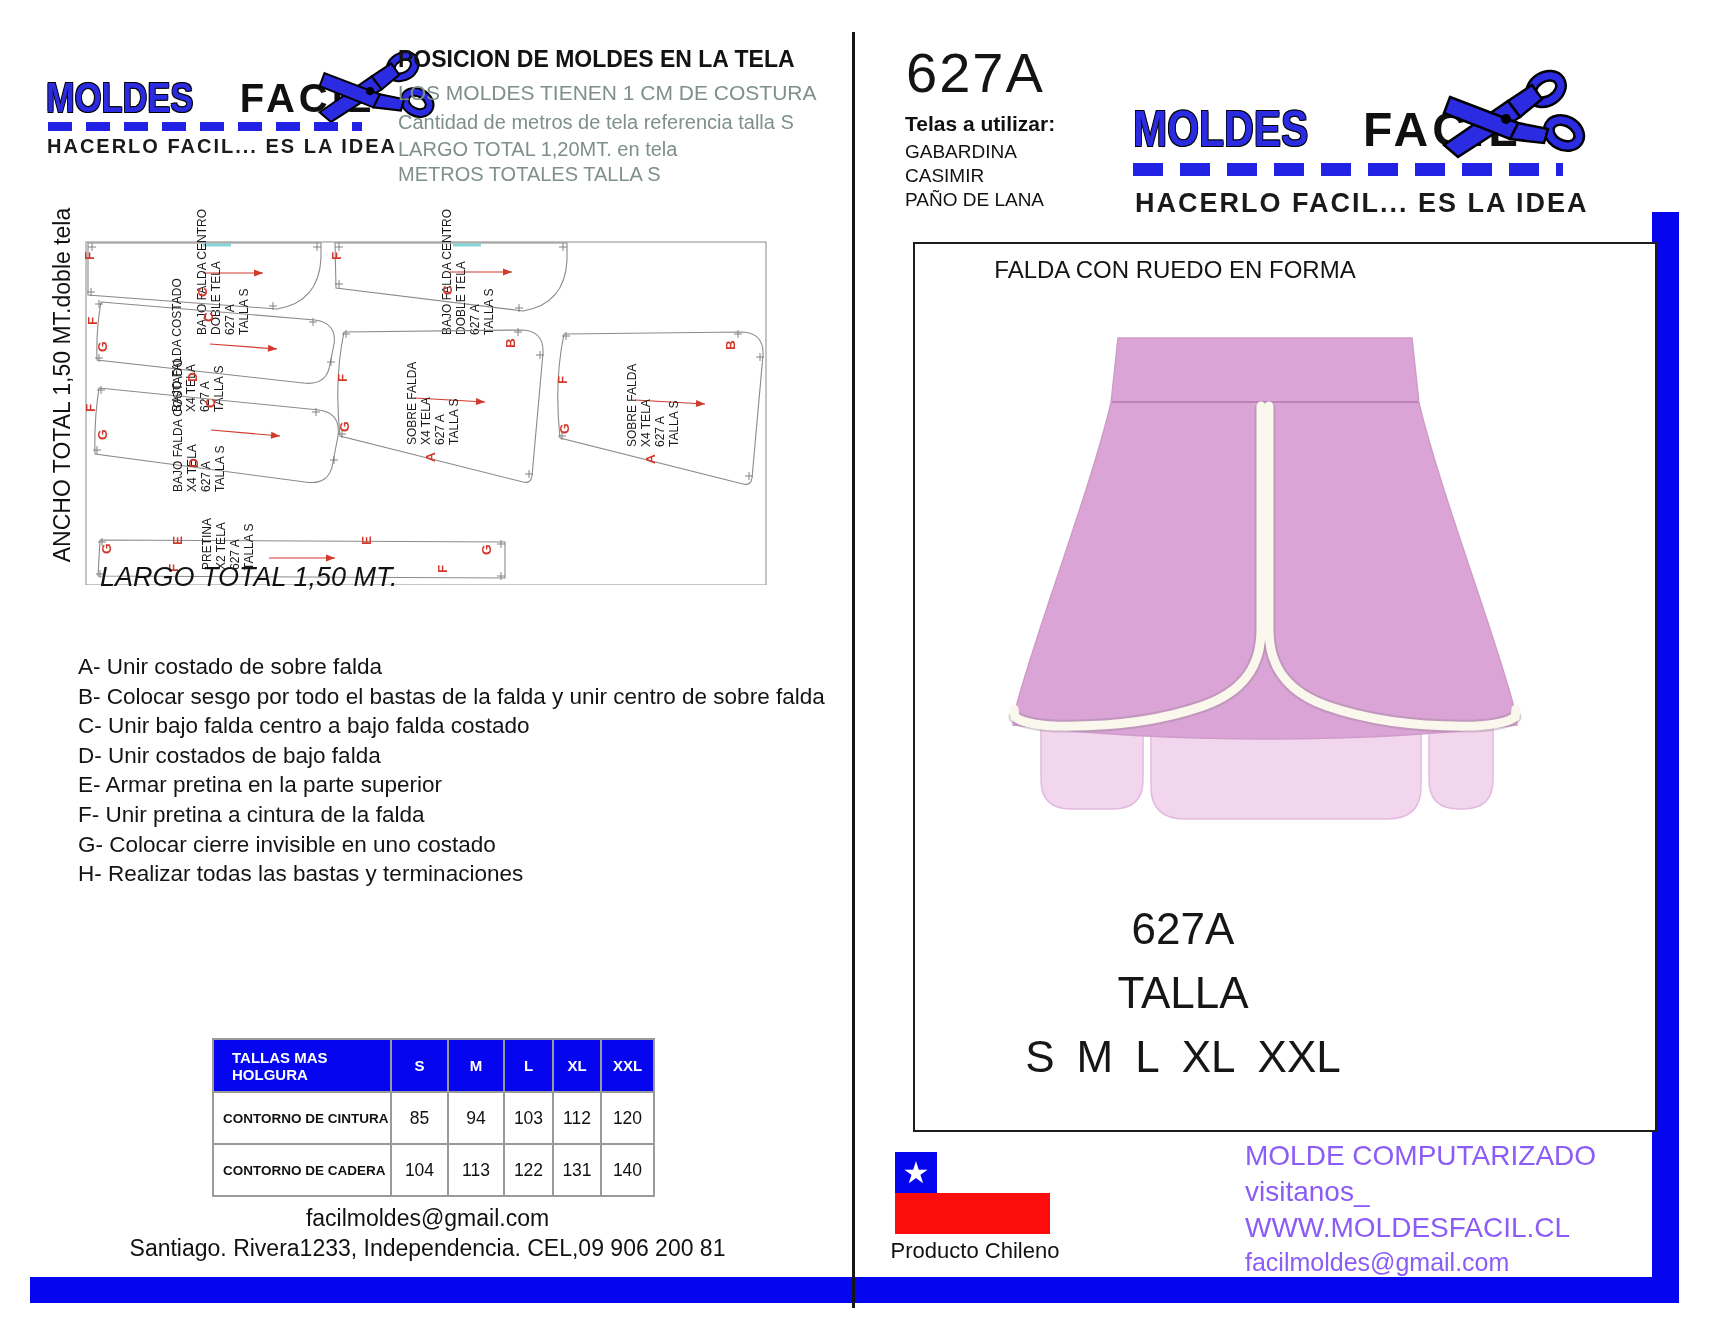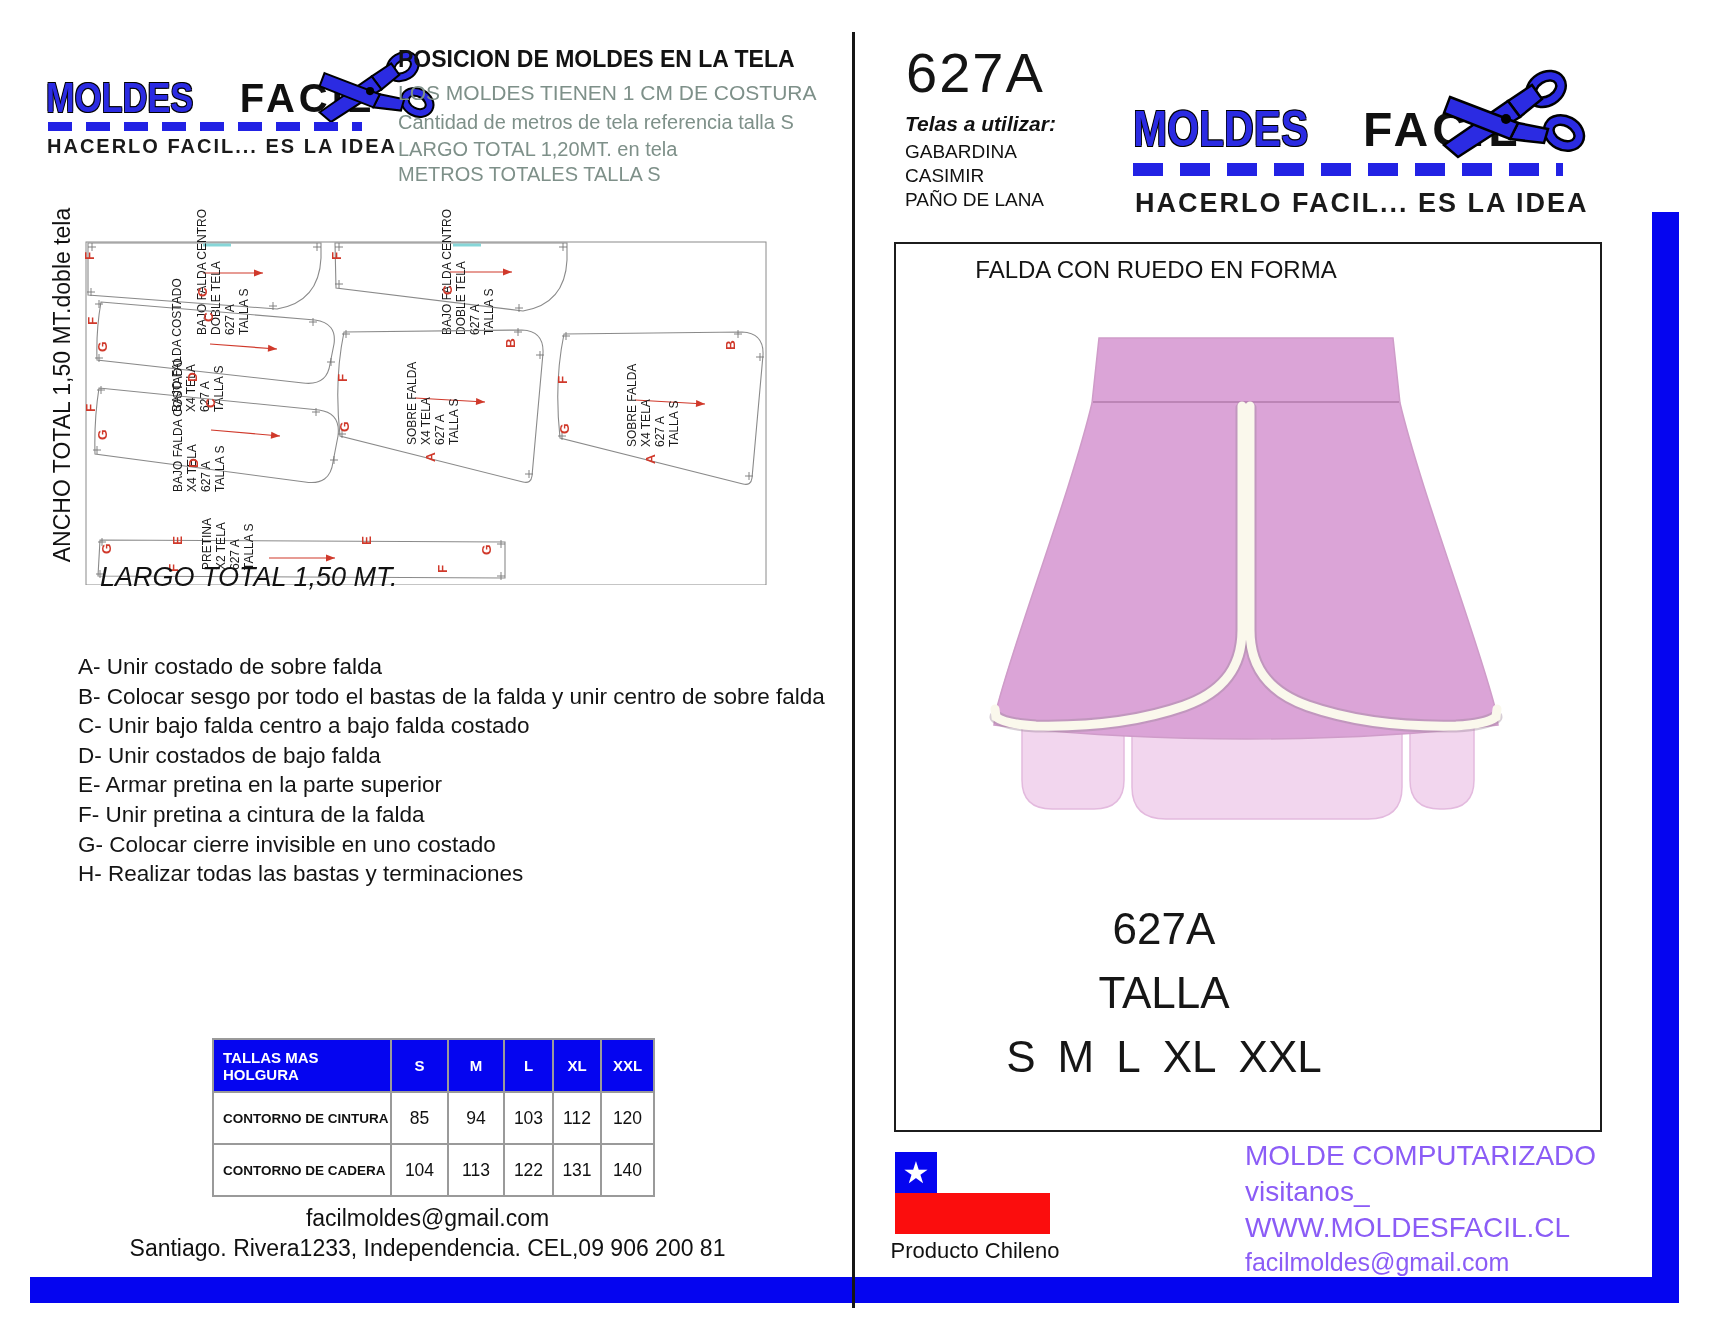--- a/index.html
+++ b/index.html
@@ -13,21 +13,21 @@
   .dashline{background:repeating-linear-gradient(90deg,#2222e4 0 24px,transparent 24px 38px);}
   .tagline{font-weight:700;color:#1a1a1a;}
   
   .hdr-title{font-size:23px;font-weight:600;color:#121212;}
   .hdr-sub{color:#7e9089;}
   
   #instructions div{font-size:22.5px;line-height:29.6px;color:#141414;}
   
   #size-table{border-collapse:collapse;table-layout:fixed;}
   #size-table th{background:#0505f0;color:#fff;font-size:15px;font-weight:700;border:2px solid #9a9a9a;height:49px;}
-  #size-table th.first{text-align:left;padding-left:9px;}
+  #size-table th.first{text-align:left;padding-left:18px;}
   #size-table td{border:2px solid #9a9a9a;height:48px;text-align:center;font-size:17.5px;background:#fff;}
   #size-table td.rowlabel{font-size:13.5px;font-weight:700;text-align:left;padding-left:9px;}
   
   #big-code{font-size:56px;letter-spacing:2px;color:#141414;}
   .fabrics-label{font-size:21px;font-weight:700;}
   #fabric-list div{font-size:19px;line-height:24px;}
   #product-box{border:2.5px solid #1c1c1c;background:#fff;}
   .box-title{font-size:24px;font-weight:500;color:#141414;}
   .box-big{font-size:44px;color:#161616;}
   #box-sizes{display:flex;justify-content:center;gap:22px;font-size:44px;color:#161616;}
@@ -250,21 +250,21 @@
 
   <div class="abs" style="left:0;top:1205px;width:855px;text-align:center;font-size:23px;">facilmoldes@gmail.com</div>
   <div class="abs" style="left:0;top:1235px;width:855px;text-align:center;font-size:23px;">Santiago. Rivera1233, Independencia. CEL,09 906 200 81</div>
 
   <div class="abs blue-bar" style="left:30px;top:1277px;width:1648px;height:26px;"></div>
 
   <div id="divider" class="abs" style="left:852px;top:32px;width:3px;height:1276px;"></div>
 
   <div id="big-code" class="abs" style="left:906px;top:40px;">627A</div>
 
-  <div class="abs fabrics-label" style="left:905px;top:112px;font-style:italic;">Telas a utilizar:</div>
+  <div class="abs fabrics-label" style="left:905px;top:112px;">Telas a utilizar:</div>
   <div id="fabric-list" class="abs" style="left:905px;top:140px;">
       <div>GABARDINA</div>
       <div>CASIMIR</div>
       <div>PAÑO DE LANA</div>
     </div>
 
   <div class="abs" style="left:1133px;top:100px;white-space:nowrap;">
     <span class="brand-word1" style="font-size:50px;">MOLDES</span><span class="brand-word2" style="font-size:48px;margin-left:16px;">FACIL</span>
   </div>
   <svg class="abs" style="left:1442px;top:52px;" width="150" height="124" viewBox="0 0 150 110">
@@ -276,21 +276,21 @@
     <path fill="#2b2be2" stroke="#000" stroke-width="2.5" d="M76,64 L106,70 L102,84 L68,80 Z"></path>
     <path fill="#2b2be2" stroke="#000" stroke-width="2.5" d="M2,86 L66,42 L78,58 L16,98 Z"></path>
     <path fill="#2b2be2" stroke="#000" stroke-width="2.5" d="M8,38 L76,64 L68,80 L2,54 Z"></path>
     <circle cx="64" cy="60" r="5" fill="#000"></circle>
   </svg>
   <div class="abs dashline" style="left:1133px;top:163px;width:430px;height:13px;background:repeating-linear-gradient(90deg,#2222e4 0 30px,transparent 30px 47px);"></div>
   <div class="abs tagline" style="left:1135px;top:188px;font-size:27px;letter-spacing:2px;">HACERLO FACIL... ES LA IDEA</div>
 
   <div class="abs blue-bar" style="left:1652px;top:212px;width:27px;height:1091px;"></div>
 
-  <div id="product-box" class="abs" style="left:894px;top:242px;width:704px;height:886px;">
+  <div id="product-box" class="abs" style="left:913px;top:242px;width:704px;height:886px;padding-left:36px;">
     <div class="abs box-title" style="left:0;top:12px;width:520px;text-align:center;">FALDA CON RUEDO EN FORMA</div>
 
     <svg class="abs" style="left:70px;top:88px;" width="560" height="500" viewBox="0 0 560 500">
       <g>
         <path fill="#f2d6ee" stroke="#e3bade" stroke-width="1.5" d="M56,390 L158,390 L158,448 Q158,477 128,477 L86,477 Q56,477 56,448 Z"></path>
         <path fill="#f2d6ee" stroke="#e3bade" stroke-width="1.5" d="M166,390 L436,390 L436,455 Q436,487 402,487 L200,487 Q166,487 166,455 Z"></path>
         <path fill="#f2d6ee" stroke="#e3bade" stroke-width="1.5" d="M444,390 L508,390 L508,448 Q508,477 478,477 L474,477 Q444,477 444,448 Z"></path>
       </g>
       <path fill="#dba4d7" stroke="#cf9cc9" stroke-width="1.5" d="M133,6 L427,6 L434,71 C455,160 520,330 531,384 L532,393 C450,403 360,407 280,407 C200,407 110,403 28,393 L29,384 C40,330 105,160 126,71 Z"></path>
       <path stroke="#bc85b6" stroke-width="2" fill="none" d="M127,70 L433,70"></path>

